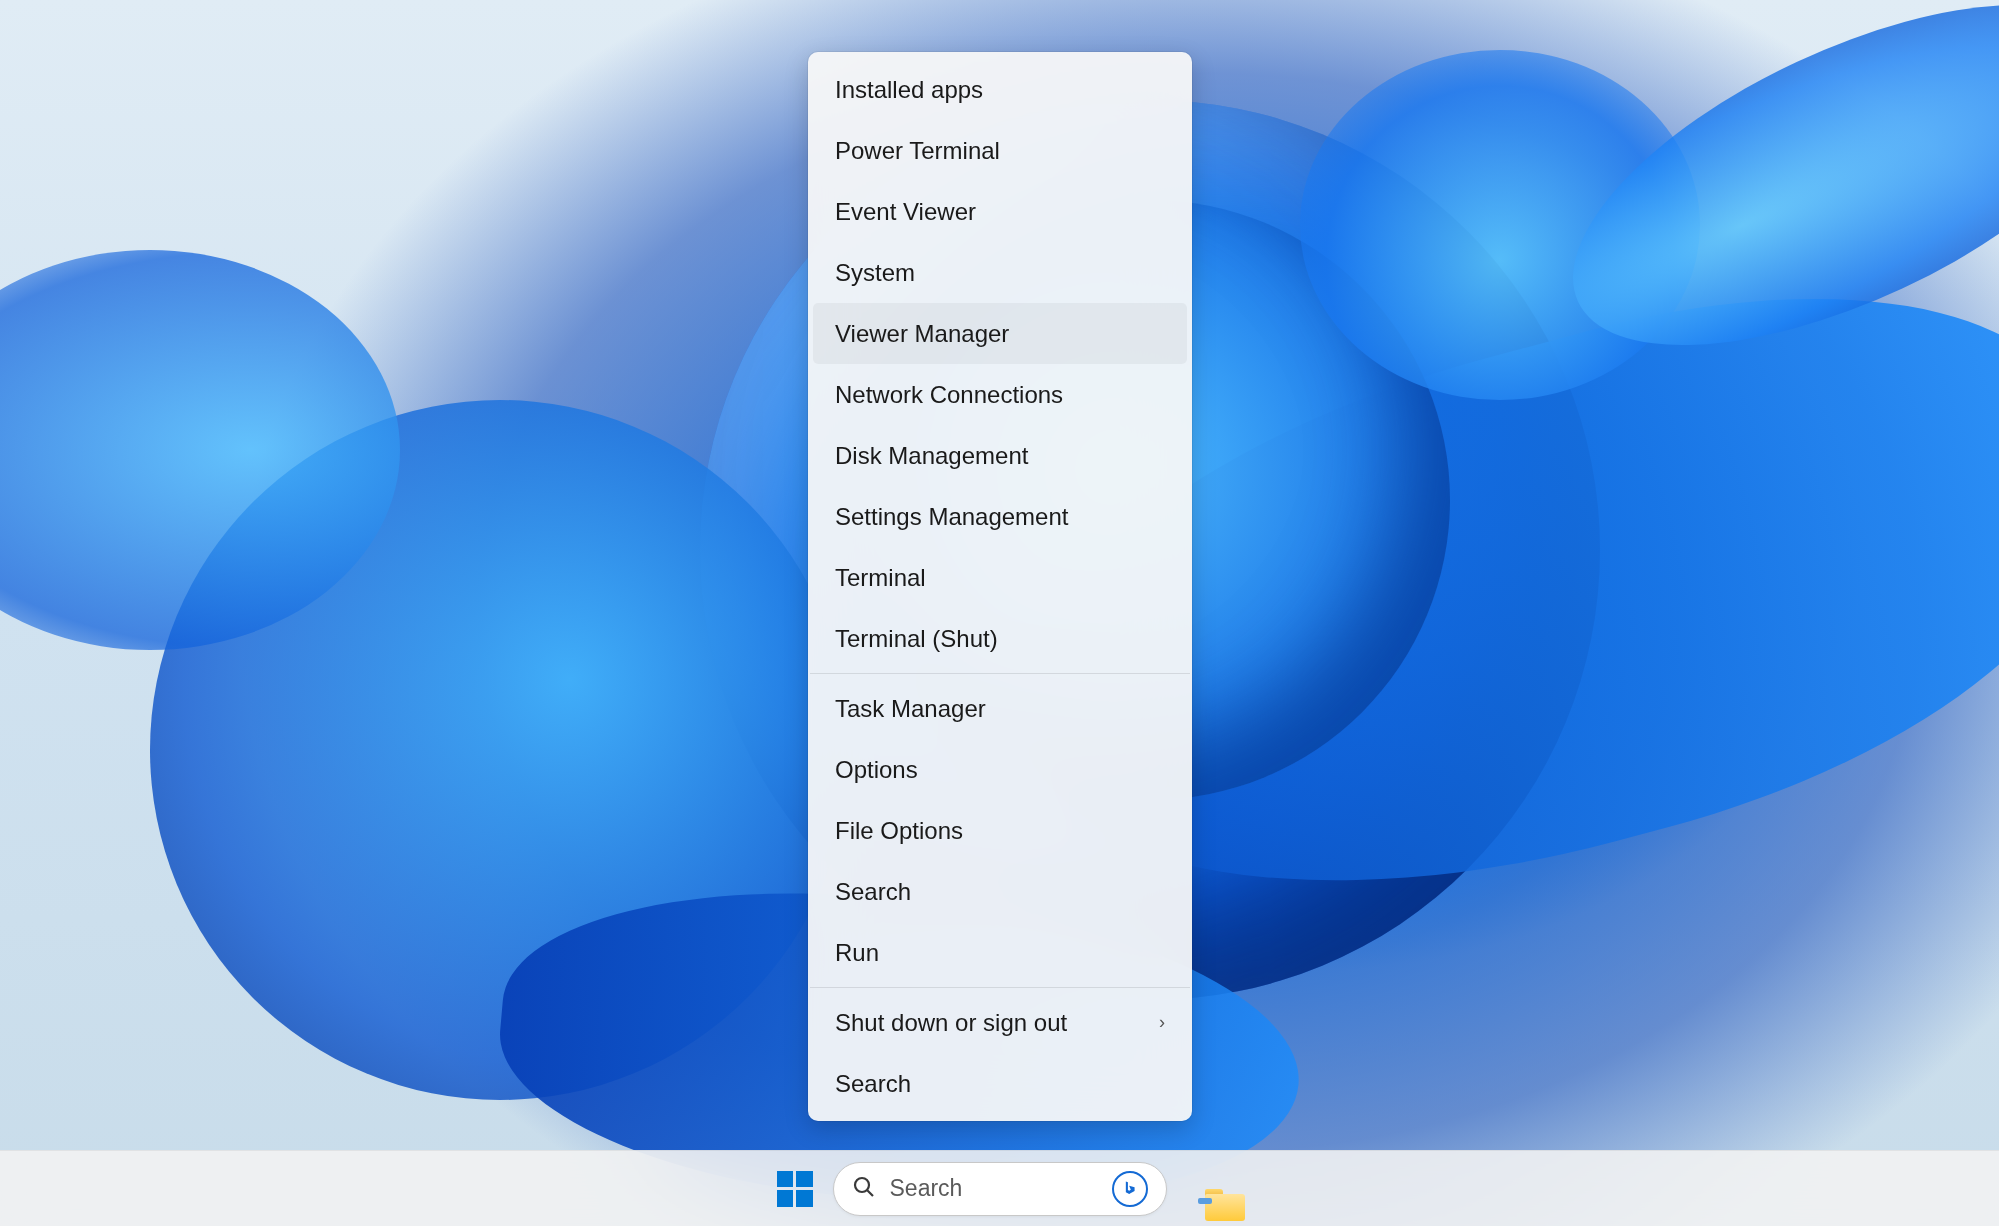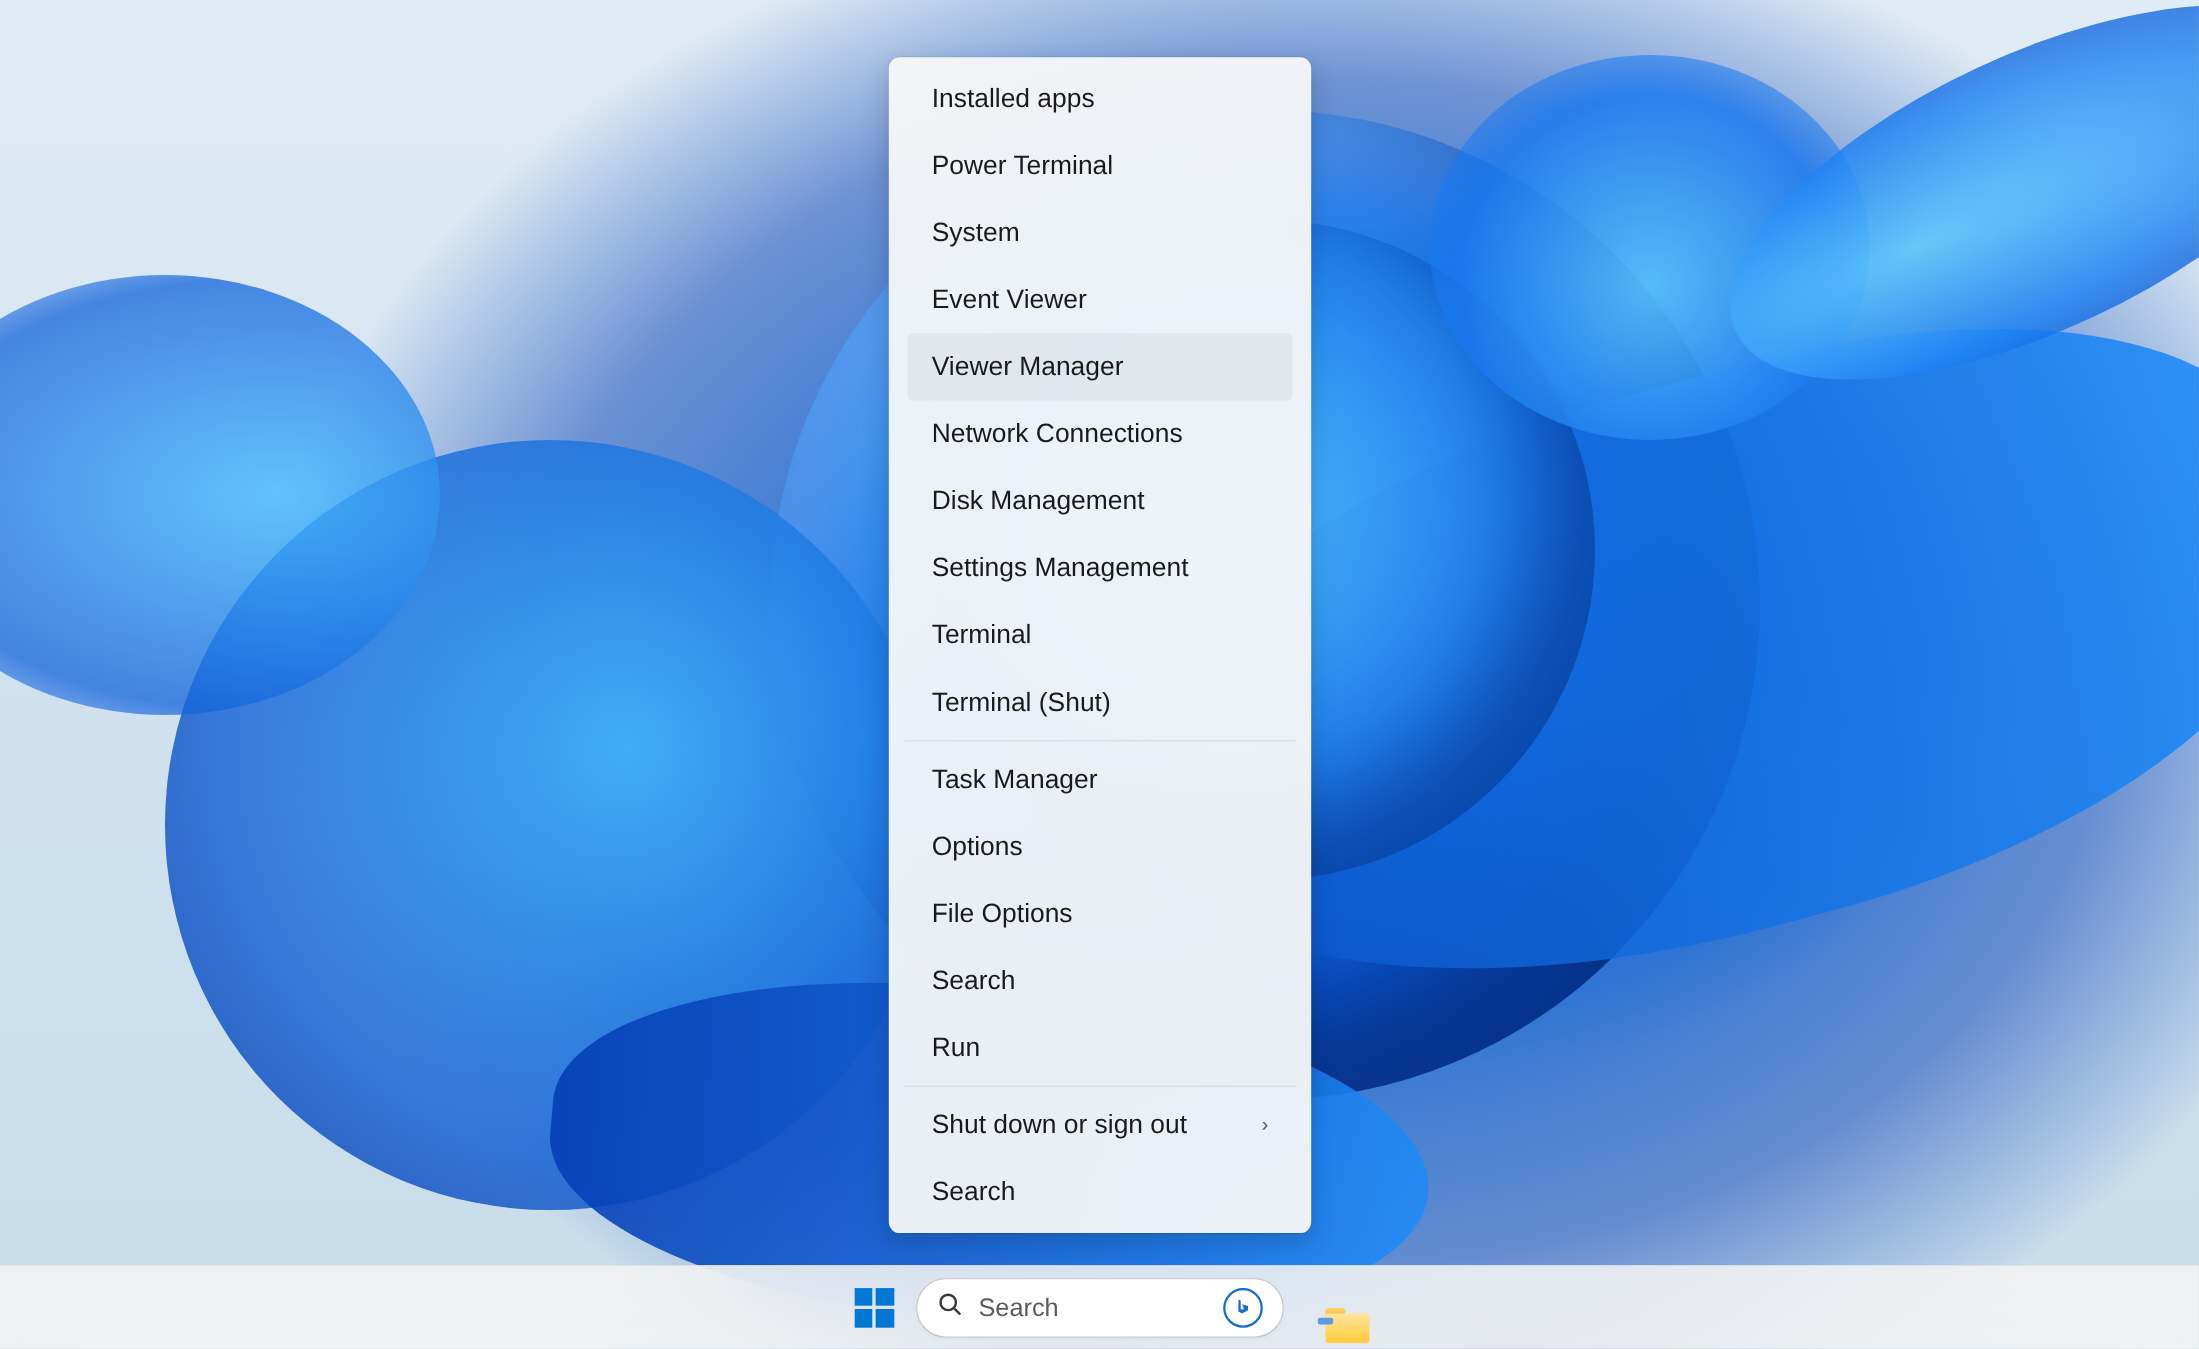--- a/index.html
+++ b/index.html
@@ -45,21 +45,21 @@
     .swirl8 { width: 600px; height: 250px; top: 50px; left: 1550px; background: radial-gradient(ellipse at 30% 50%, rgba(100,205,255,0.85), rgba(30,130,245,0.8) 60%, rgba(10,70,190,0.8) 100%); border-radius: 50%; transform: rotate(-25deg); }
 
     .context-menu {
       position: absolute;
       top: 52px;
       left: 808px;
       width: 384px;
       background: rgba(248, 248, 248, 0.94);
       backdrop-filter: blur(30px);
       border-radius: 10px;
-      padding: 7px 12px;
+      padding: 7px 0;
       box-shadow: 0 8px 24px rgba(0,0,0,0.18), 0 0 0 1px rgba(0,0,0,0.06);
     }
 
     .menu-item {
       display: flex;
       align-items: center;
       justify-content: space-between;
       padding: 0 22px;
       height: 61px;
       font-size: 24px;
@@ -202,24 +202,24 @@
 </div>
 
 <div class="context-menu" id="context-menu">
     <div class="menu-item">
       <span>Installed apps</span>
     </div>
     <div class="menu-item">
       <span>Power Terminal</span>
     </div>
     <div class="menu-item">
+      <span>Event Viewer</span>
+    </div>
+    <div class="menu-item">
       <span>System</span>
-    </div>
-    <div class="menu-item">
-      <span>Event Viewer</span>
     </div>
     <div class="menu-item hovered">
       <span>Viewer Manager</span>
     </div>
     <div class="menu-item">
       <span>Network Connections</span>
     </div>
     <div class="menu-item">
       <span>Disk Management</span>
     </div>

